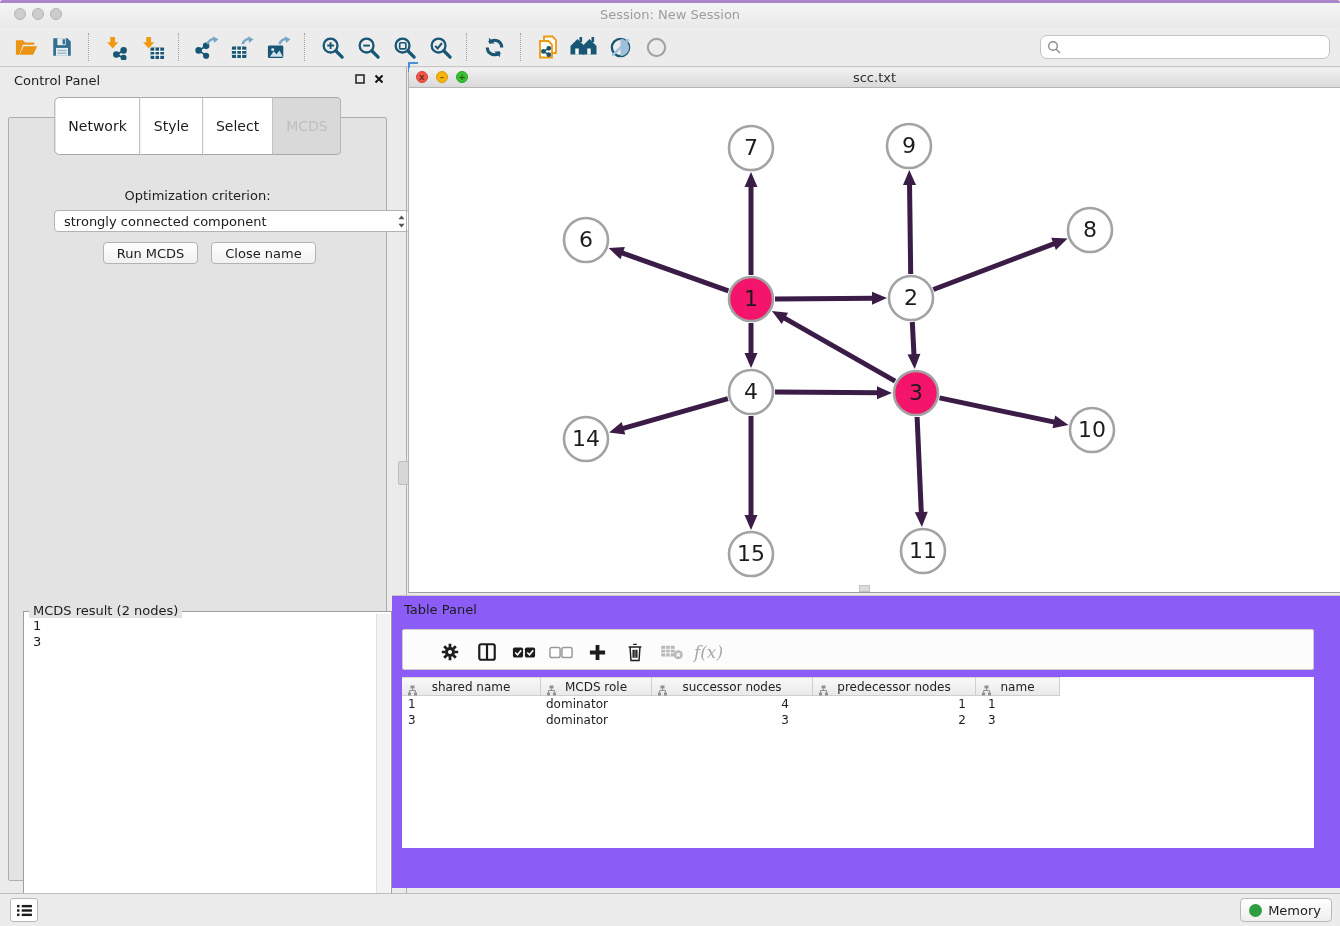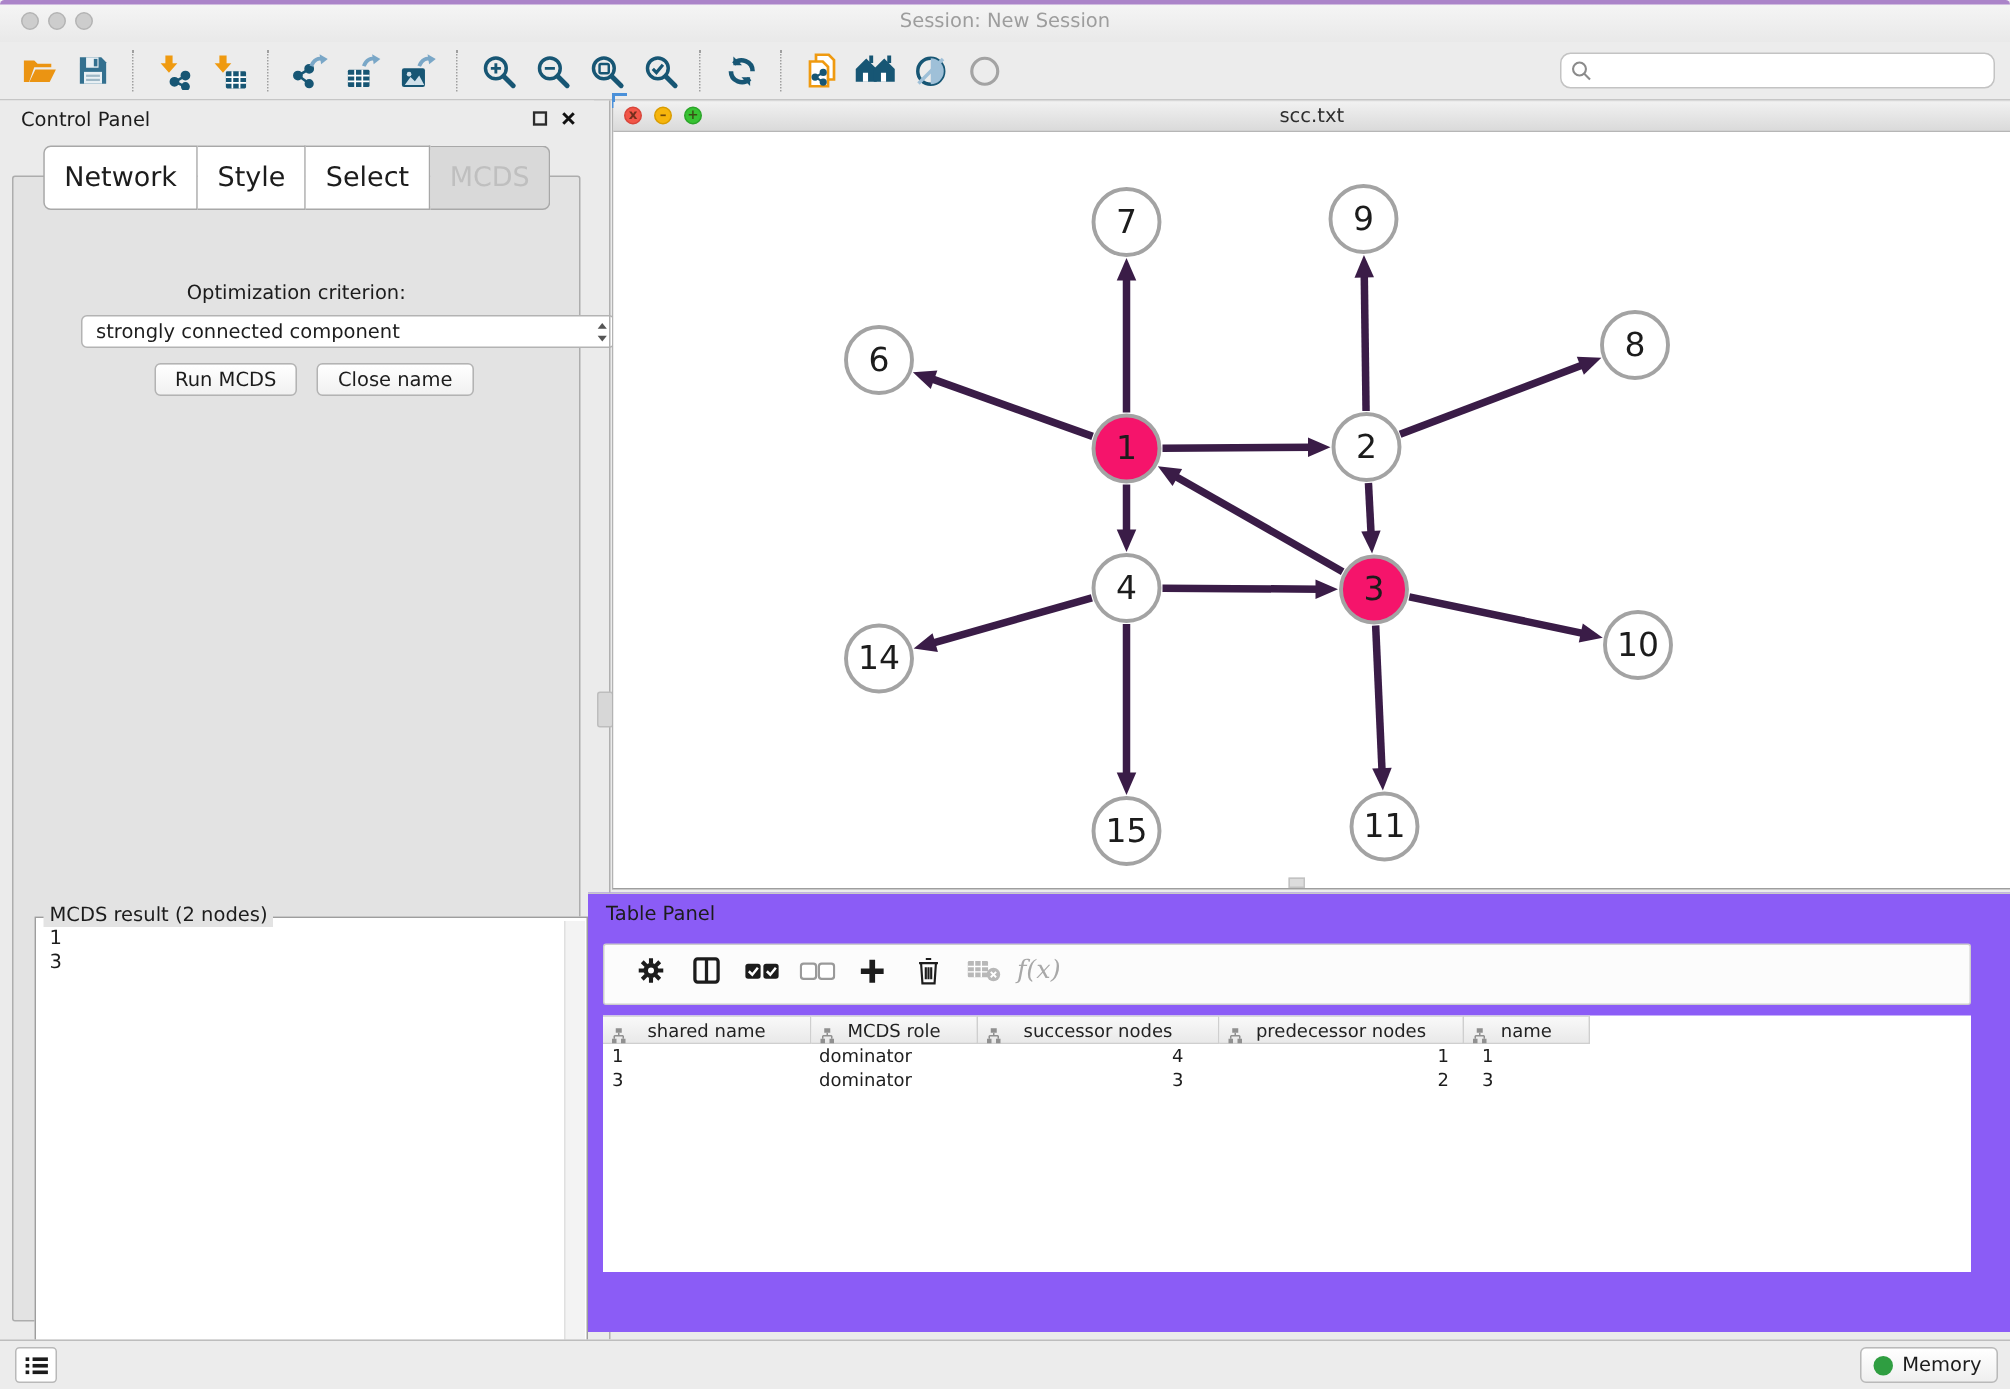--- a/index.html
+++ b/index.html
@@ -19,21 +19,21 @@
   .tb-sep{width:1px;height:28px;border-left:1px dotted #9f9f9f;margin:0 8px;flex:0 0 auto;}
   #search-wrap{position:absolute;right:10px;top:7px;width:290px;height:24px;}
   #search-wrap input{width:100%;height:100%;box-sizing:border-box;border:1px solid #c3c3c3;border-radius:7px;
             background:#fff;padding:0 6px 0 26px;font-size:13px;outline:none;}
   #search-wrap svg{position:absolute;left:7px;top:5px;}
   
   #control-panel{position:absolute;left:0;top:67px;width:396px;height:826px;background:#ebebeb;}
   .panel-head{position:absolute;left:14px;top:6px;font-size:13px;color:#1c1c1c;}
   .panel-icons{position:absolute;right:12px;top:7px;display:flex;gap:9px;align-items:center;}
   #cp-tabs{position:absolute;top:30px;left:50%;transform:translateX(-50%);display:flex;z-index:3;}
-  .aq-tab{font-size:18px;padding:10px 13px;background:#fff;border:1px solid #a8a8a8;border-left:none;color:#1c1c1c;white-space:nowrap;}
+  .aq-tab{font-size:14px;padding:20px 13px;background:#fff;border:1px solid #a8a8a8;border-left:none;color:#1c1c1c;white-space:nowrap;}
   .aq-tab:first-child{border-left:1px solid #a8a8a8;border-radius:5px 0 0 5px;}
   .aq-tab:last-child{border-radius:0 5px 5px 0;}
   .aq-tab.sel{background:#d9d9d9;color:#bfbfbf;}
   #cp-content{position:absolute;left:8px;top:50px;width:379px;height:764px;background:#e3e3e3;
               border:1px solid #adadad;border-radius:2px;box-sizing:border-box;}
   #opt-label{position:absolute;left:0;width:100%;top:70px;text-align:center;font-size:13px;}
   #combo{position:absolute;left:45px;top:92px;width:356px;height:22px;background:#fff;border:1px solid #b3b3b3;
          border-radius:4px;box-sizing:border-box;display:flex;align-items:center;}
   #combo .combo-text{flex:1;padding-left:9px;font-size:13px;}
   #combo .stepper{width:16px;display:flex;justify-content:center;}
@@ -55,21 +55,21 @@
                 border-bottom:1px solid #b6b6b6;}
   #net-title{position:absolute;left:0;right:0;top:0;height:29px;line-height:19px;text-align:center;font-size:13px;color:#2e2e2e;}
   .mac-dot{position:absolute;top:3px;width:12px;height:12px;border-radius:50%;box-sizing:border-box;
            font-size:9px;line-height:11px;text-align:center;color:rgba(60,30,10,.7);font-weight:bold;}
   #net-canvas{position:absolute;left:0;top:20px;right:0;bottom:0;background:#fff;overflow:hidden;}
   #win-corner{position:absolute;left:-1px;top:-6px;width:8px;height:8px;border-left:2px solid #4a90d9;border-top:2px solid #4a90d9;}
   #net-grip{position:absolute;left:450px;bottom:0px;width:11px;height:7px;background:#dcdcdc;border:1px solid #c2c2c2;box-sizing:border-box;}
   
   #table-panel{position:absolute;left:392px;top:595px;width:1002px;height:293px;background:#8b5cf6;border-top:1px solid #c9c9c9;box-sizing:border-box;}
   #tp-toolbar{position:absolute;left:10px;top:33px;width:912px;height:41px;background:#fcfcfc;border:1px solid #cdcdcd;
-              border-radius:2px;box-sizing:border-box;display:flex;align-items:flex-start;padding-left:12px;gap:0;}
+              border-radius:2px;box-sizing:border-box;display:flex;align-items:flex-end;padding-left:28px;gap:0;}
   .tp-btn{width:37px;height:34px;display:flex;align-items:center;justify-content:center;flex:0 0 auto;}
   .fx{font-family:"DejaVu Serif","Liberation Serif",serif;font-style:italic;font-size:17px;color:#a8a8a8;}
   #tbl{position:absolute;left:10px;top:81px;width:912px;bottom:40px;background:#fff;}
   #tbl-head{position:absolute;left:0;top:0;height:19px;display:flex;}
   .hcell{position:relative;height:19px;background:linear-gradient(#f9f9f9,#e9e9e9);border-right:1px solid #cfcfcf;
          border-top:1px solid #d9d9d9;border-bottom:1px solid #cfcfcf;box-sizing:border-box;flex:0 0 auto;}
   .hcell .tico{position:absolute;left:5px;top:3px;}
   .hcell .hlab{display:block;width:100%;text-align:center;font-size:12px;line-height:18px;color:#222;}
   #tbl-body{position:absolute;left:0;top:19px;}
   .trow{display:flex;height:16px;}

